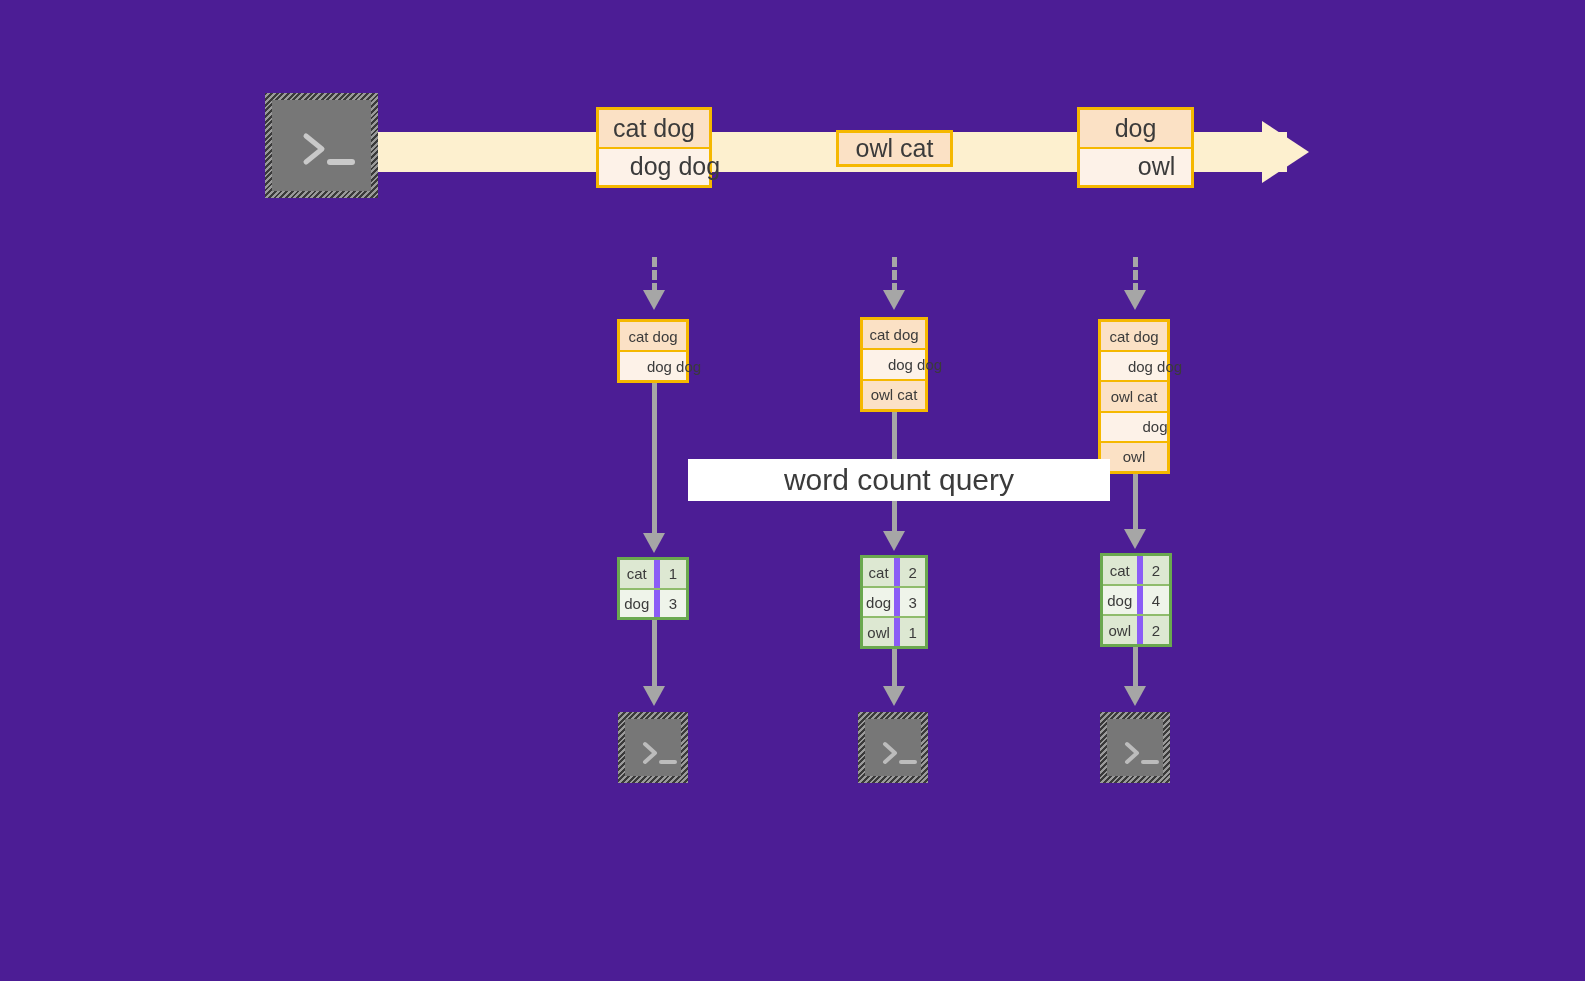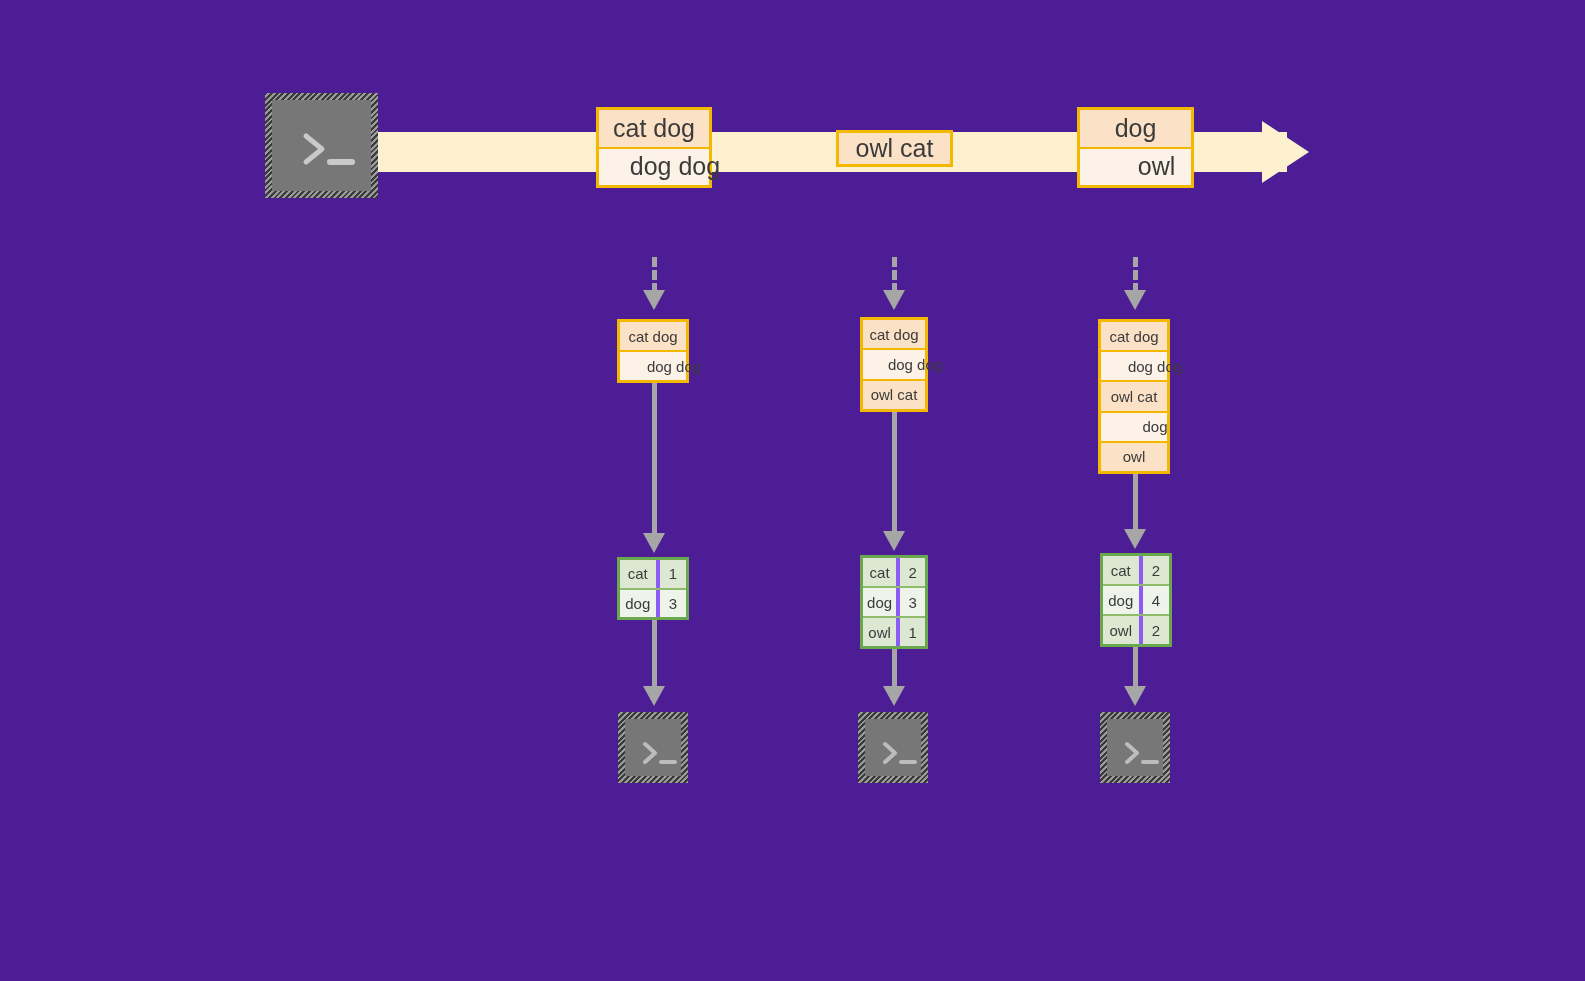--- a/index.html
+++ b/index.html
@@ -93,21 +93,21 @@
   .gbox .row.dark  { background: #dde8d2; }
   .gbox .row.light { background: #eff4ea; }
   .gbox .k, .gbox .v {
     display: flex;
     align-items: center;
     justify-content: center;
     color: #3b3b3b;
     font-size: 15px;
     box-sizing: border-box;
   }
-  .gbox .k { flex: 0 0 60%; border-right: 4px solid #8b5cf6; }
+  .gbox .k { flex: 0 0 60%; border-right: 6px solid #8b5cf6; }
   .gbox .v { flex: 1 1 auto; }
 
   
   .vline {
     position: absolute;
     background: #a6a6a6;
     width: 5px;
   }
   .vline.dashed {
     background: none;
@@ -271,14 +271,15 @@
   <div class="vhead" style="left:1124px; top:686px;"></div>
 
   <div class="term" style="left:1100px; top:712px; width:70px; height:71px;">
     <div class="term-inner"></div>
     <svg width="70" height="71" viewBox="0 0 70 71">
       <path d="M20 25 L30 34 L20 43" fill="none" stroke="#bcbcbc" stroke-width="4" stroke-linecap="round" stroke-linejoin="round"></path>
       <line x1="36" y1="43" x2="50" y2="43" stroke="#bcbcbc" stroke-width="4" stroke-linecap="round"></line>
     </svg>
   </div>
 
+  <div class="qlabel" style="left:688px; top:459px; width:422px; height:42px;">word count query</div>
 
 </div>
 
 </body></html>

